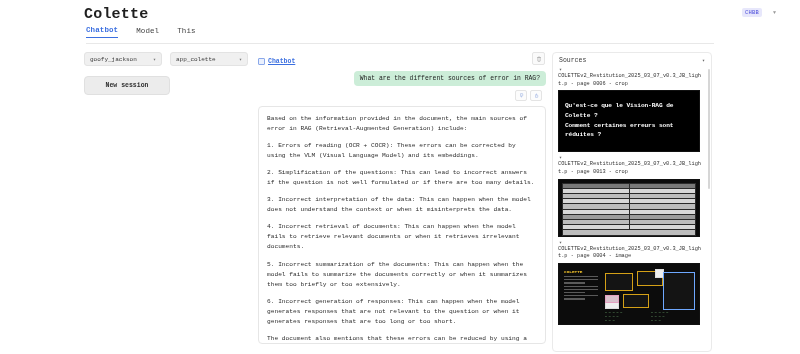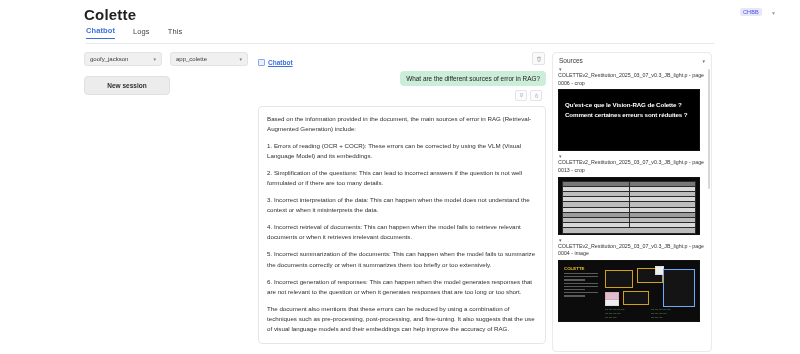--- a/index.html
+++ b/index.html
@@ -7,20 +7,21 @@
     width: 800px; height: 354px;
     overflow: hidden;
     background: #ffffff;
     font-family: "Liberation Sans", sans-serif;
     color: #2b2b2b;
   }
   .page {
     position: relative;
     width: 800px; height: 354px;
     background: #ffffff;
+    font-family: Liberation Mono, monospace;
   }
   
   .header {
     position: absolute;
     left: 0; top: 0; right: 0;
     height: 45px;
     background: #ffffff;
   }
   .app-title {
     position: absolute;
@@ -315,21 +316,21 @@
 <div class="page">
 
   <div class="header">
     <div class="app-title">Colette</div>
 
     <div class="top-right-link">CHBB</div>
     <div class="top-right-caret">▼</div>
 
     <div class="tabs">
       <div class="tab active">Chatbot</div>
-      <div class="tab">Logs</div>
+      <div class="tab">Model</div>
       <div class="tab">This</div>
     </div>
     <div class="header-rule"></div>
   </div>
 
   <div class="main">
 
     <div class="left-col">
       <div class="select-row">
         <div class="select">

